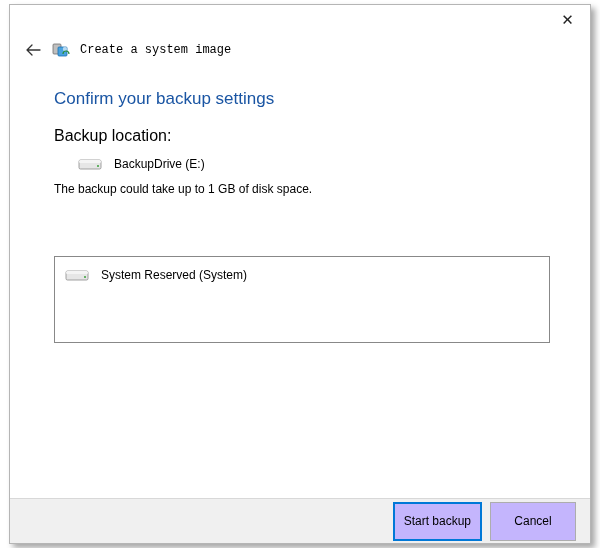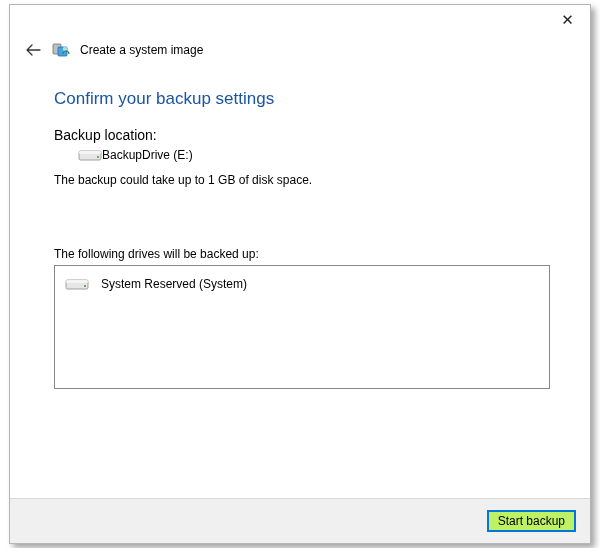--- a/index.html
+++ b/index.html
@@ -36,20 +36,21 @@
     font-weight: 300;
     color: #222;
     line-height: 1;
   }
   .header {
     display: flex;
     align-items: center;
     gap: 10px;
     padding: 34px 0 0 14px;
     height: 22px;
+    font-family: Liberation Mono, monospace;
   }
   .back-arrow {
     width: 18px;
     text-align: center;
     cursor: default;
     color: #333;
   }
   .back-arrow svg { display:block; }
   .app-icon {
     width: 18px;
@@ -63,47 +64,48 @@
   .content {
     padding: 28px 40px 0 44px;
   }
   .page-title {
     font-size: 17px;
     color: #1a55a3;
     font-weight: 400;
     margin-bottom: 18px;
   }
   .label {
-    font-size: 14px;
-    color: #000;
-    margin-bottom: 4px;
+    font-size: 16px;
+    color: #000;
+    margin-bottom: 11px;
   }
   .loc-row {
     display: flex;
     align-items: center;
+    gap: 12px;
     margin: 0 0 10px 24px;
   }
   .drive-icon {
     width: 24px;
     height: 16px;
     display: inline-block;
   }
   .size-note {
     font-size: 12px;
     color: #000;
     margin-bottom: 60px;
   }
   .drives-label {
     font-size: 12px;
     color: #000;
     margin-bottom: 4px;
   }
   .drives-box {
     border: 1px solid #888;
-    height: 124px;
+    height: 87px;
     padding: 6px 8px;
     box-sizing: border-box;
   }
   .drive-row {
     display: flex;
     align-items: center;
     gap: 12px;
     padding: 4px 2px;
   }
   .footer {
@@ -116,25 +118,25 @@
     background: #f0f0f0;
     display: flex;
     align-items: center;
     justify-content: flex-end;
     gap: 8px;
     padding-right: 14px;
     box-sizing: border-box;
   }
   .btn {
     min-width: 86px;
-    height: 22px;
+    height: 39px;
     font-family: inherit;
     font-size: 12px;
     color: #000;
-    background: #bef264;
+    background: #c4b5fd;
     border: 1px solid #adadad;
     cursor: default;
     padding: 0 10px;
   }
   .btn.primary {
     border: 1px solid #0078d7;
     box-shadow: inset 0 0 0 1px #0078d7;
   }
 </style>
 </head>
@@ -174,33 +176,33 @@
           <rect x="1" y="4" width="22" height="9" rx="1.5" fill="#e6e6e6" stroke="#8a8a8a" stroke-width="0.8"></rect>
           <rect x="1" y="4" width="22" height="3" rx="1.5" fill="#f4f4f4"></rect>
           <circle cx="20" cy="10" r="1" fill="#3aa03a"></circle>
         </svg>
       </span>
       <span>BackupDrive (E:)</span>
     </div>
 
     <div class="size-note">The backup could take up to 1 GB of disk space.</div>
 
-    <div class="drives-label">The following drives will be backed up:</div>
 
     <div class="drives-box">
       <div class="drive-row">
         <span class="drive-icon">
           <svg width="24" height="16" viewBox="0 0 24 16">
             <rect x="1" y="4" width="22" height="9" rx="1.5" fill="#e6e6e6" stroke="#8a8a8a" stroke-width="0.8"></rect>
             <rect x="1" y="4" width="22" height="3" rx="1.5" fill="#f4f4f4"></rect>
             <circle cx="20" cy="10" r="1" fill="#3aa03a"></circle>
           </svg>
         </span>
         <span>System Reserved (System)</span>
       </div>
     </div>
   </div>
 
   <div class="footer">
     <button class="btn primary">Start backup</button>
+    <button class="btn">Cancel</button>
   </div>
 
 </div>
 
 </body></html>

